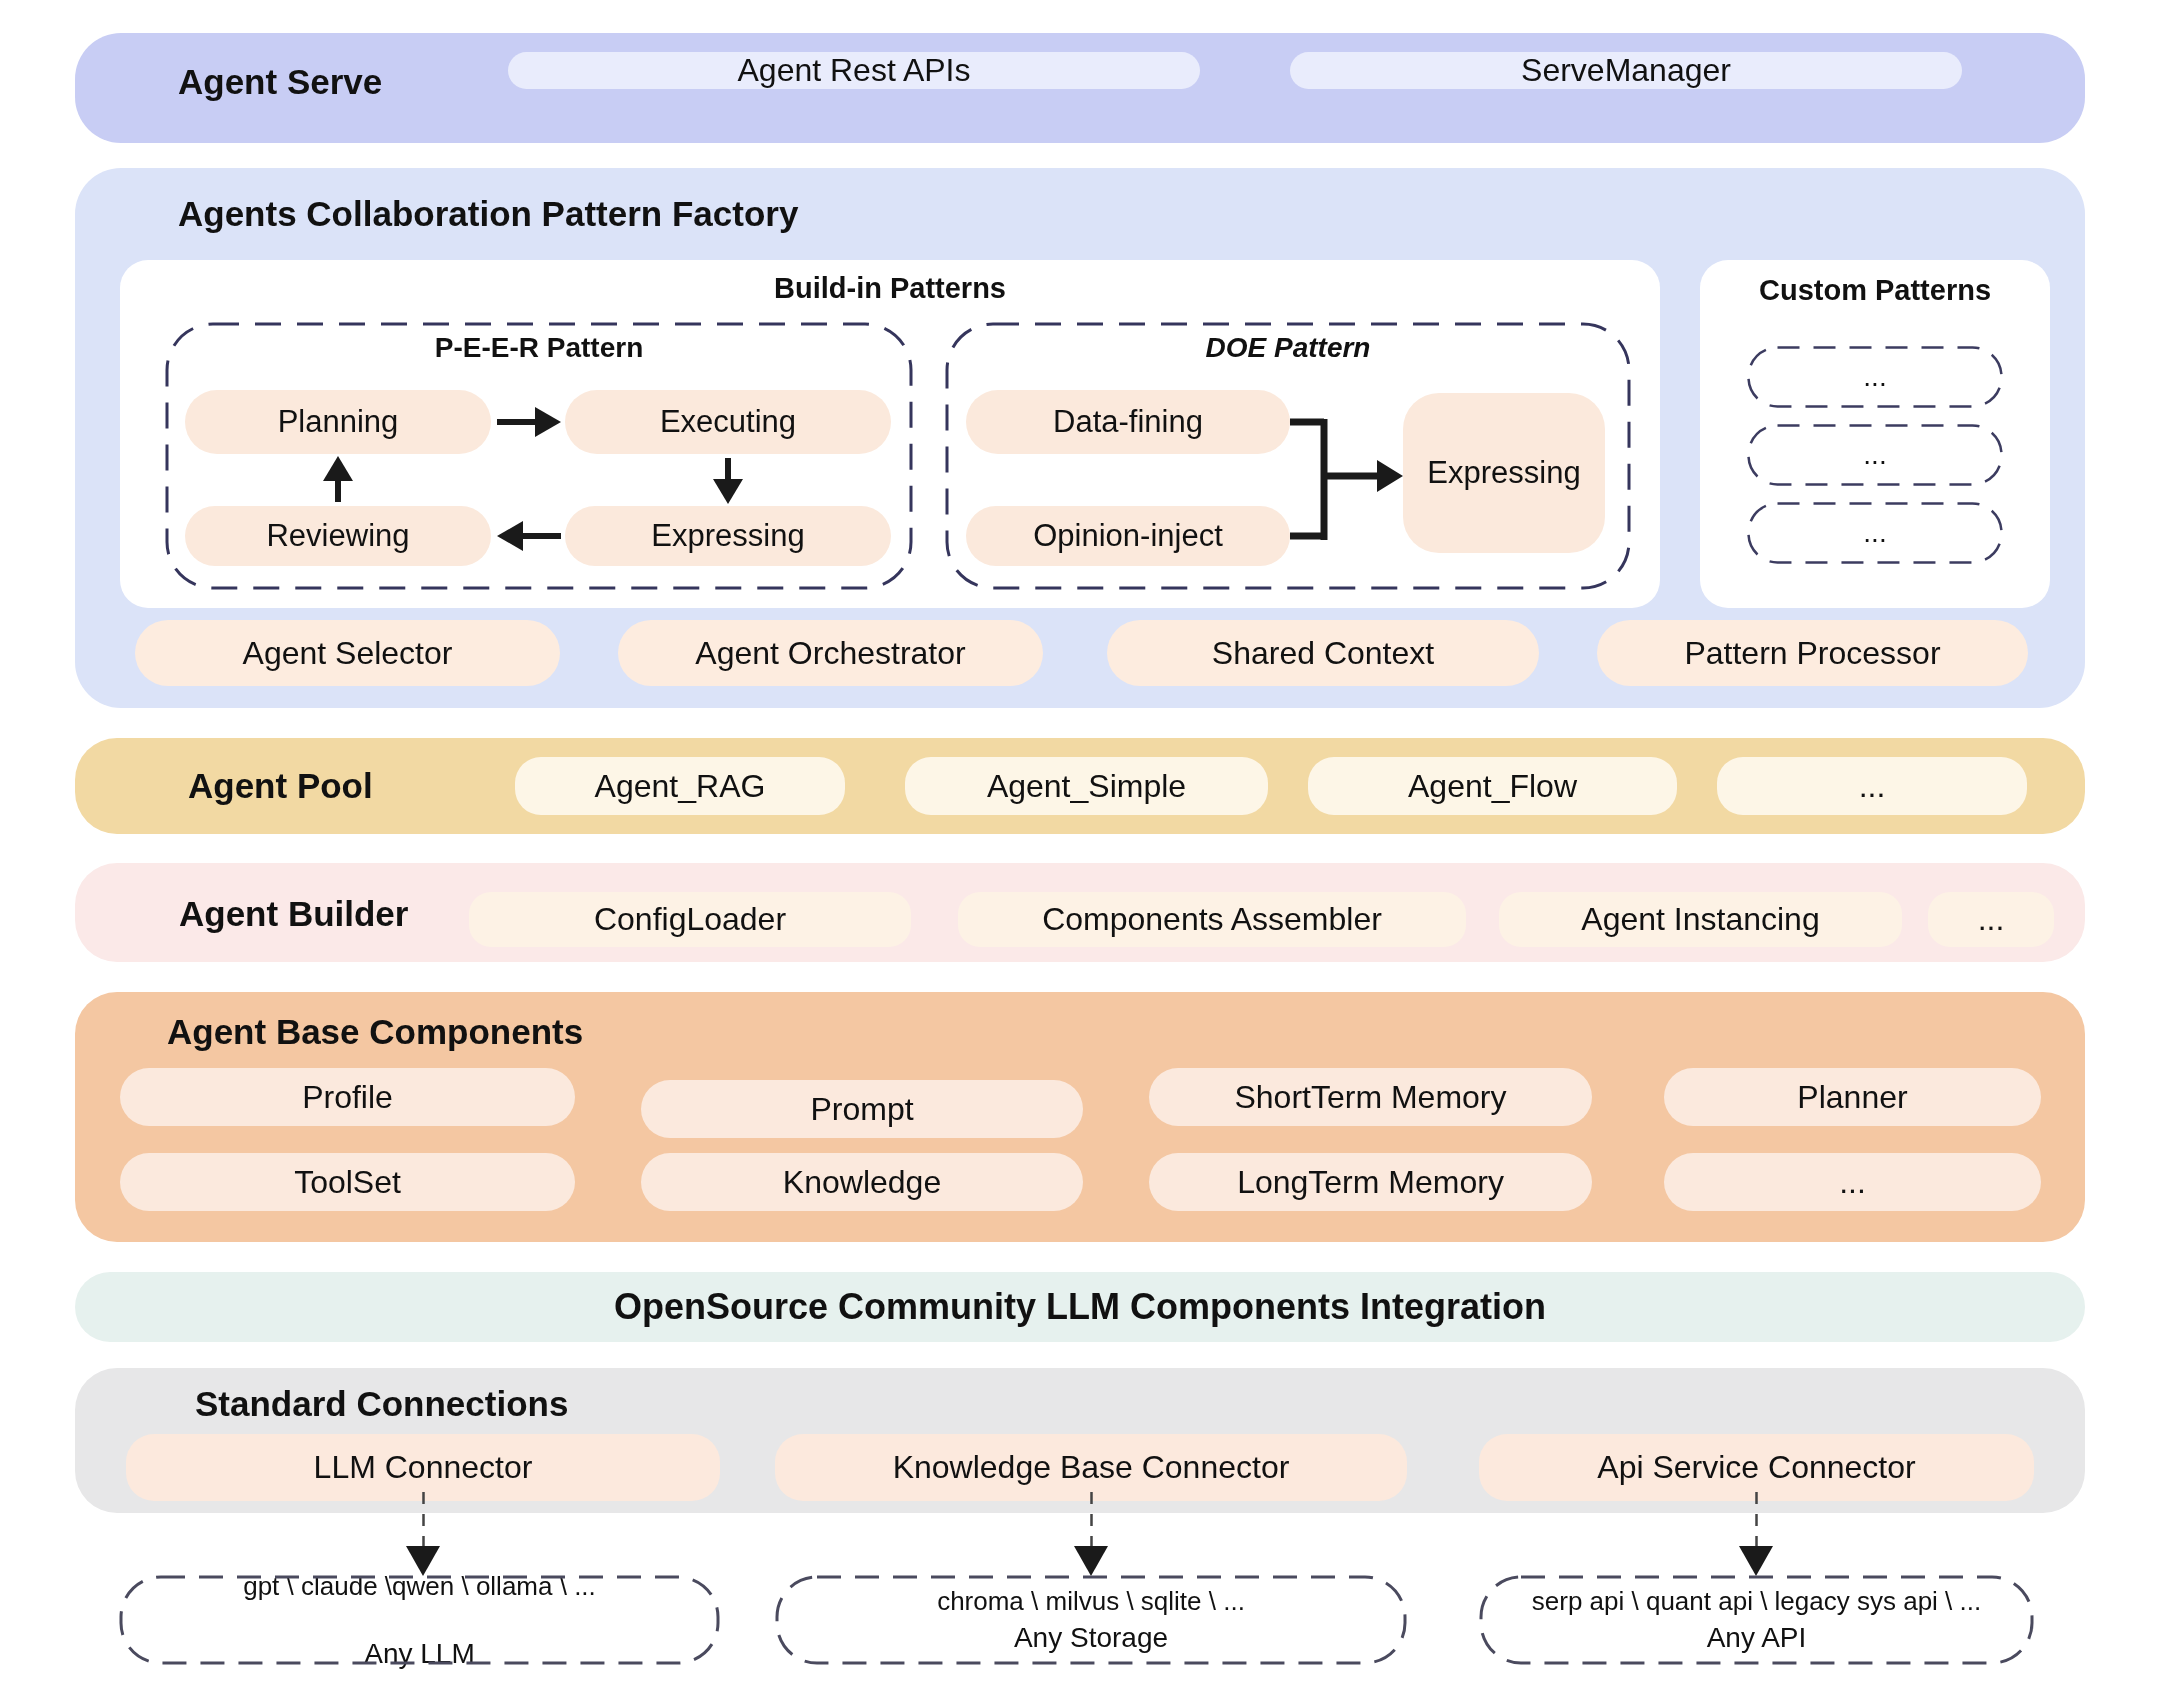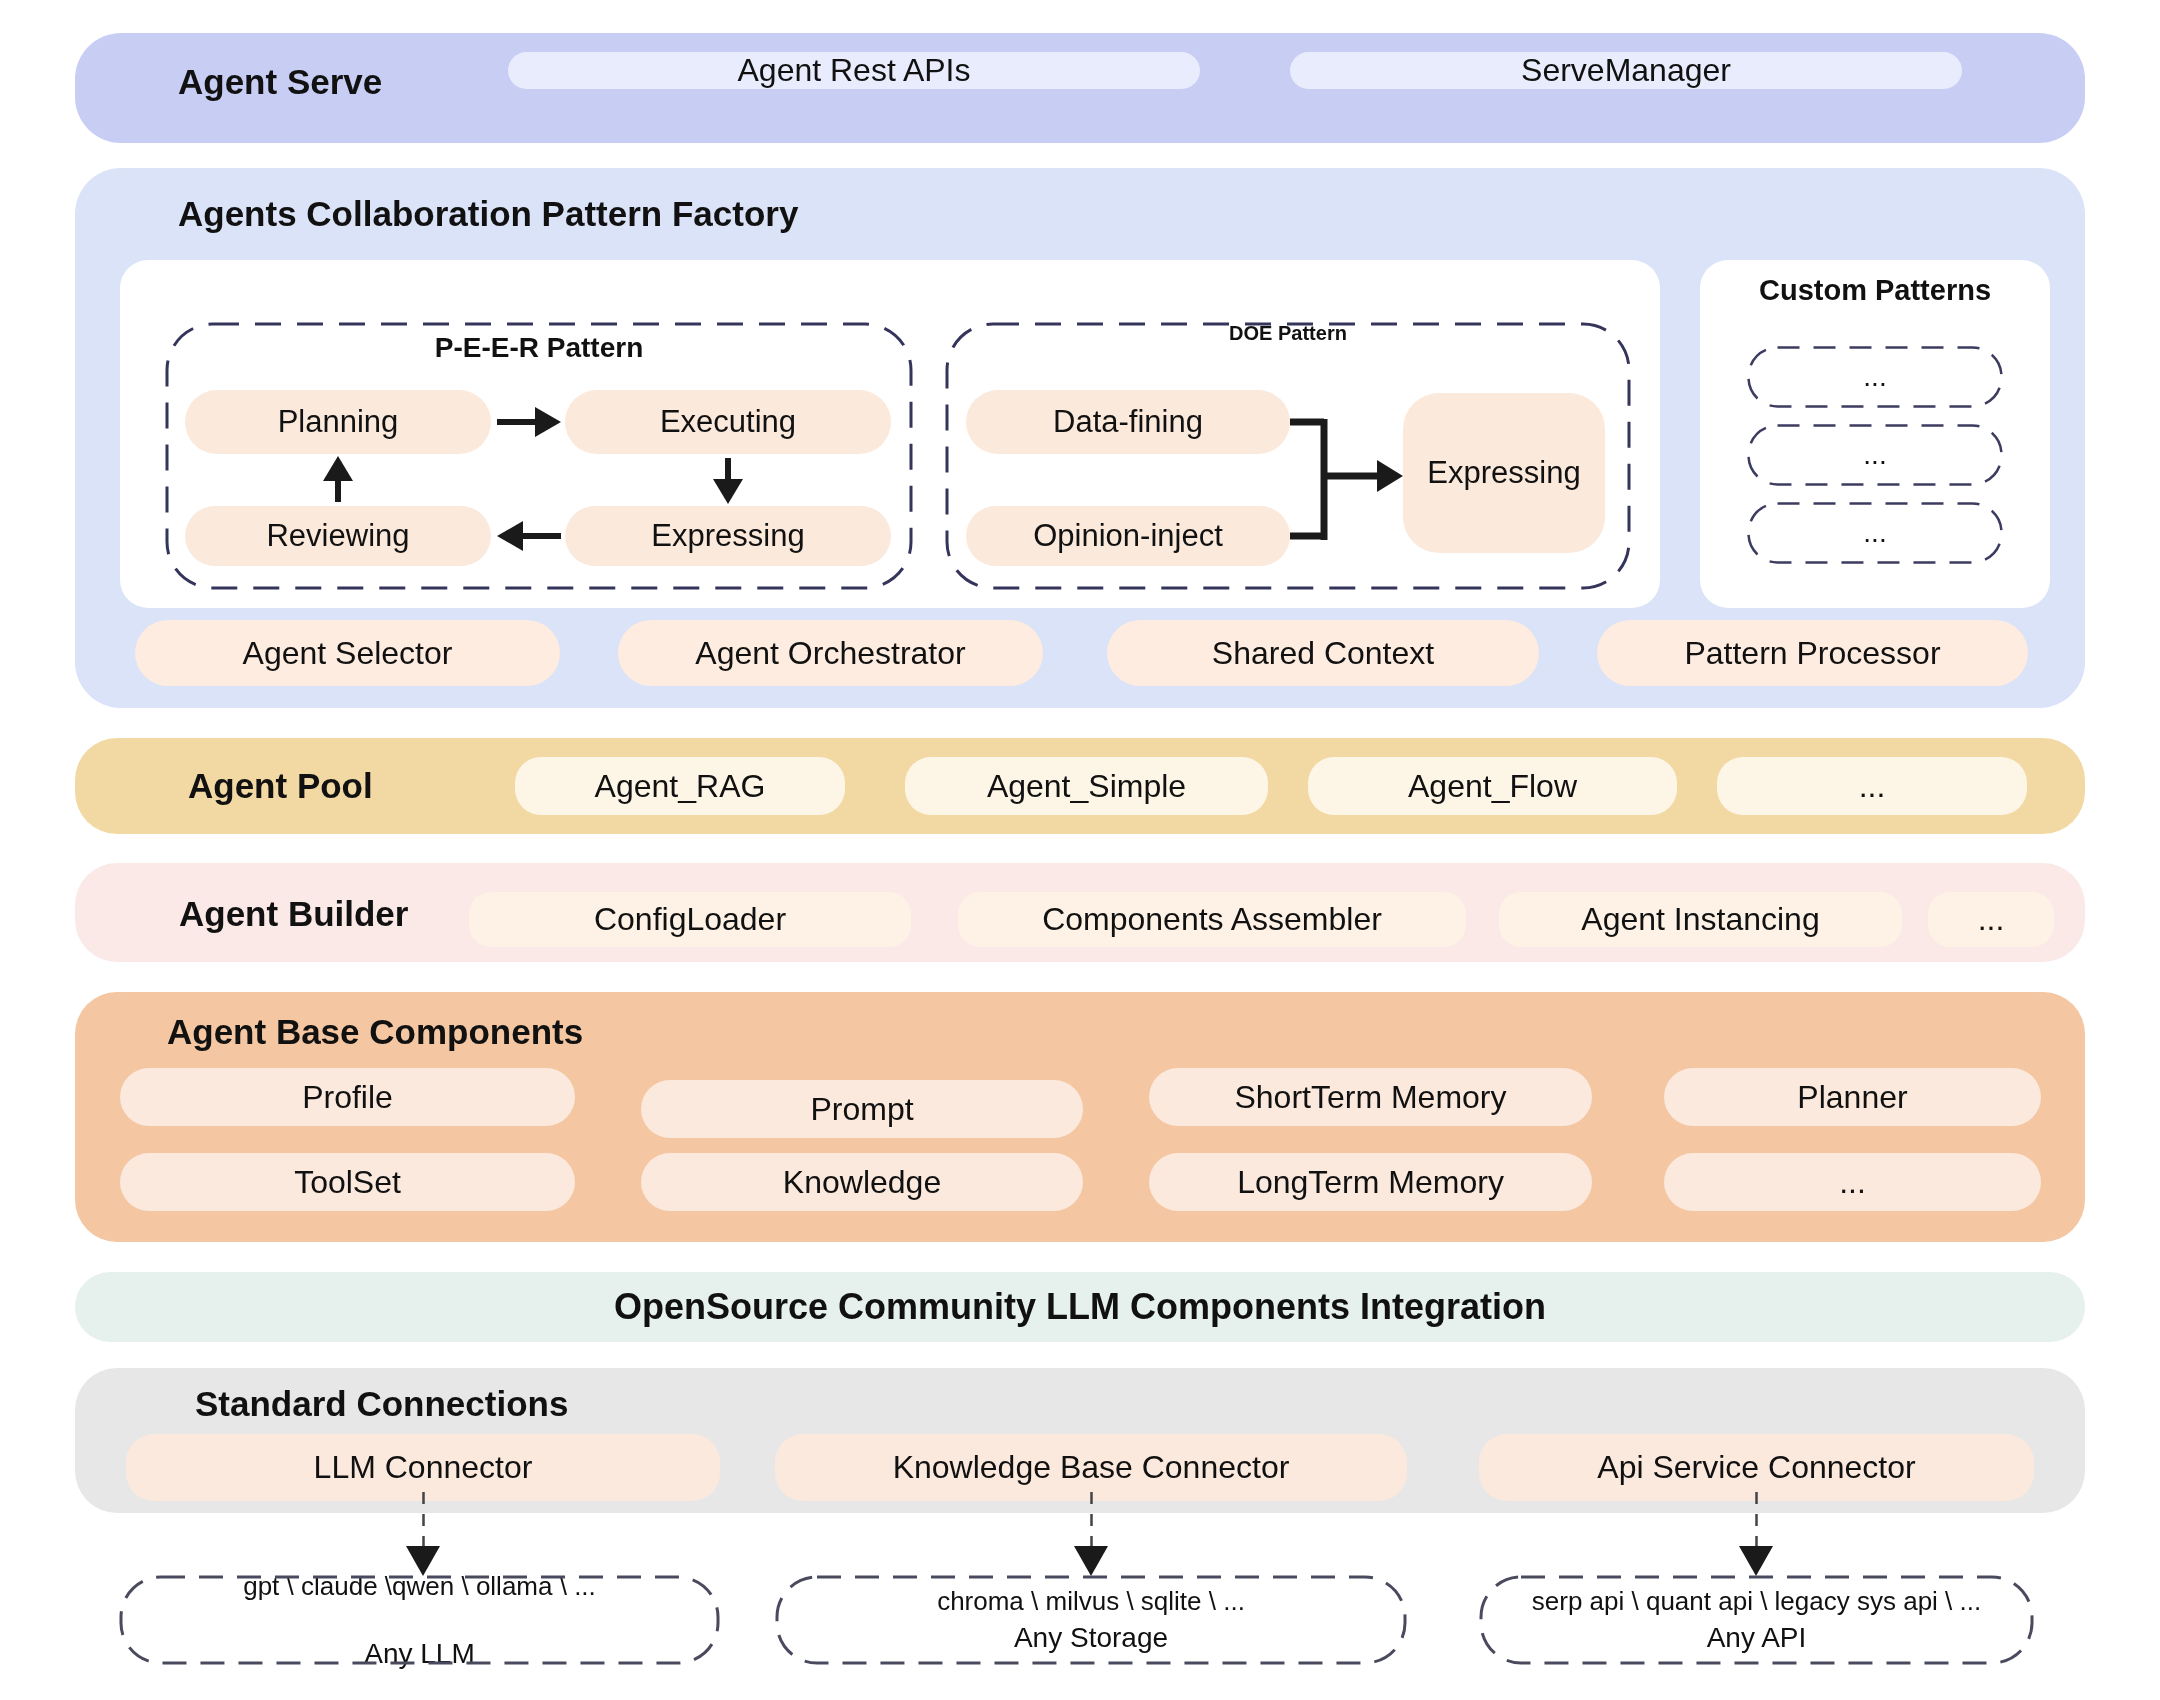--- a/index.html
+++ b/index.html
@@ -55,20 +55,21 @@
   <div class="sec serve">
     <div class="sec-title" style="left:103px;top:29px;">Agent Serve</div>
     <div class="pill" style="left:433px;top:19px;width:692px;">Agent Rest APIs</div>
     <div class="pill" style="left:1215px;top:19px;width:672px;">ServeManager</div>
   </div>
 
   <div class="sec factory">
     <div class="sec-title" style="left:103px;top:26px;">Agents Collaboration Pattern Factory</div>
 
     <div class="whitebox" style="left:45px;top:92px;width:1540px;height:348px;">
+      <div class="box-title" style="top:12px;">Build-in Patterns</div>
 
       <div class="dashed-wrap" style="left:45px;top:62px;width:748px;height:268px;">
         <svg class="outline" width="748" height="268">
           <rect x="2" y="2" width="744" height="264" rx="46" fill="none" stroke="#35355c" stroke-width="3" stroke-dasharray="26 16"></rect>
         </svg>
         <div class="box-title" style="top:10px;font-size:28px;">P-E-E-R Pattern</div>
         <div class="node" style="left:20px;top:68px;width:306px;height:64px;border-radius:32px;">Planning</div>
         <div class="node" style="left:400px;top:68px;width:326px;height:64px;border-radius:32px;">Executing</div>
         <div class="node" style="left:20px;top:184px;width:306px;height:60px;border-radius:30px;">Reviewing</div>
         <div class="node" style="left:400px;top:184px;width:326px;height:60px;border-radius:30px;">Expressing</div>
@@ -89,21 +90,21 @@
             <line x1="173" y1="180" x2="173" y2="159" stroke="#1a1a1a" stroke-width="6"></line>
             <polygon points="158,159 188,159 173,134" fill="#1a1a1a"></polygon>
           </g>
         </svg>
       </div>
 
       <div class="dashed-wrap" style="left:825px;top:62px;width:686px;height:268px;">
         <svg class="outline" width="686" height="268">
           <rect x="2" y="2" width="682" height="264" rx="46" fill="none" stroke="#35355c" stroke-width="3" stroke-dasharray="26 16"></rect>
         </svg>
-        <div class="box-title" style="top:0;font-size:20px;">DOE Pattern</div>
+        <div class="box-title" style="top:10px;font-size:28px;font-style:italic;">DOE Pattern</div>
         <div class="node" style="left:21px;top:68px;width:324px;height:64px;border-radius:32px;">Data-fining</div>
         <div class="node" style="left:21px;top:184px;width:324px;height:60px;border-radius:30px;">Opinion-inject</div>
         <div class="node" style="left:458px;top:71px;width:202px;height:160px;border-radius:36px;">Expressing</div>
         <svg class="arrows" width="686" height="268">
           <g>
             <line x1="345" y1="100" x2="379" y2="100" stroke="#1a1a1a" stroke-width="7"></line>
             <line x1="345" y1="214" x2="379" y2="214" stroke="#1a1a1a" stroke-width="7"></line>
             <line x1="379" y1="97" x2="379" y2="218" stroke="#1a1a1a" stroke-width="7"></line>
           </g>
           <g>

